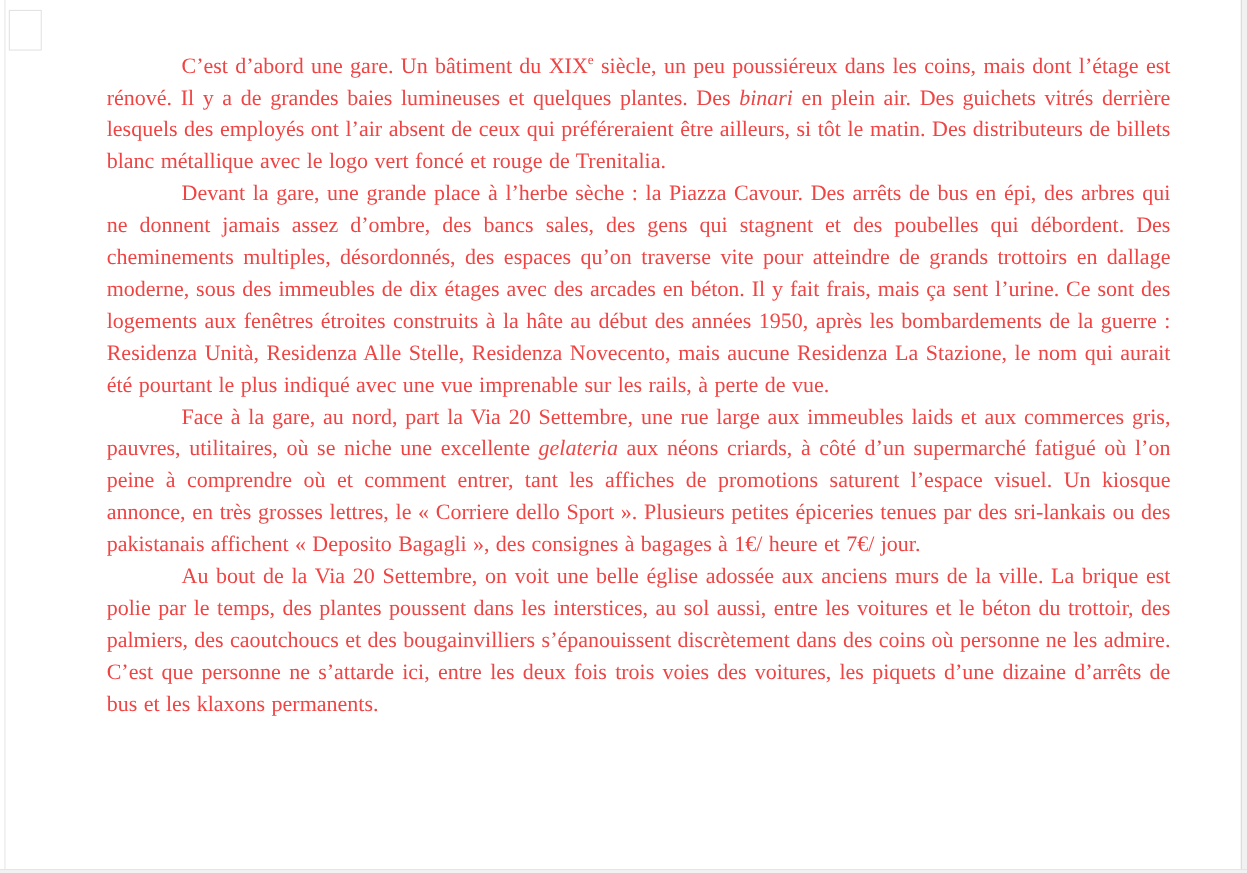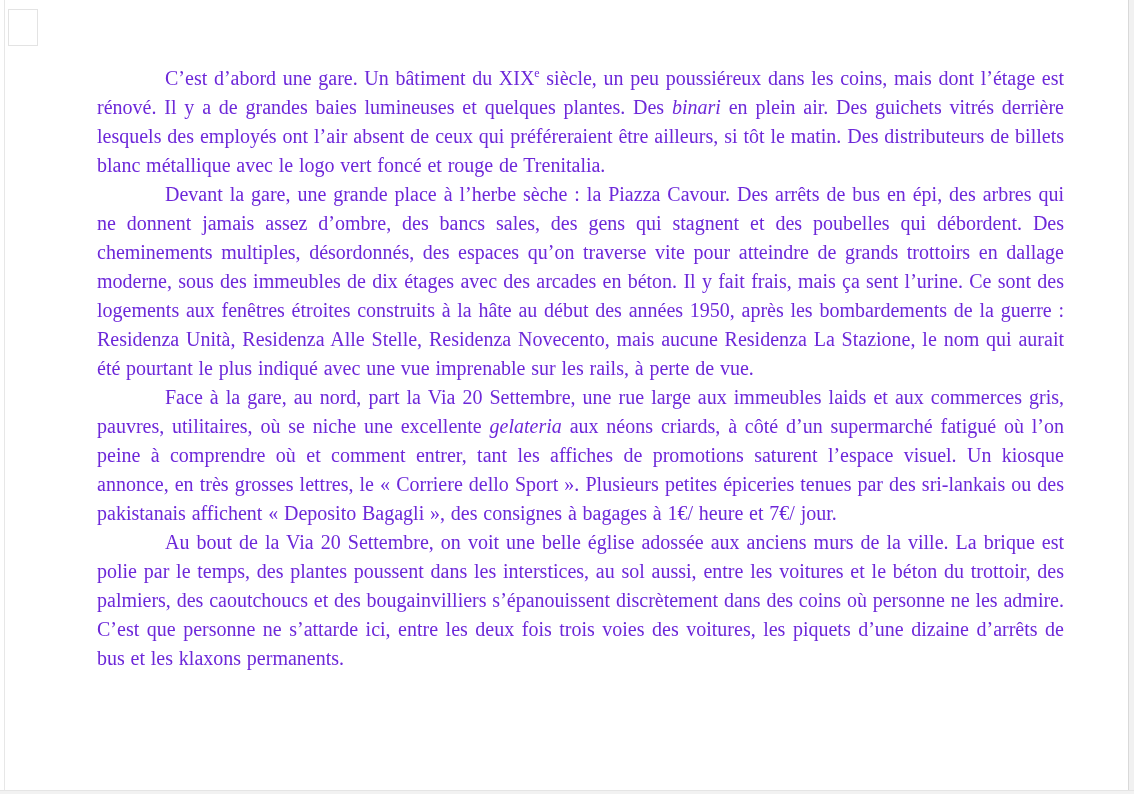--- a/index.html
+++ b/index.html
@@ -45,23 +45,23 @@
     position: absolute;
     left: 8px; top: 9px;
     width: 30px; height: 37px;
     background: #ffffff;
     border: 1px solid #e3e3e3;
     box-sizing: border-box;
   }
   .text-block {
     position: absolute;
     left: 97px;
-    top: 64px;
+    top: 46px;
     width: 967px;
-    color: #6d28d9;
+    color: #ef4444;
     font-size: 20px;
     line-height: 29px;
     text-align: justify;
   }
   .text-block p {
     margin: 0;
     text-indent: 68px;
     word-spacing: 0.04em;
   }
   .text-block .it {

